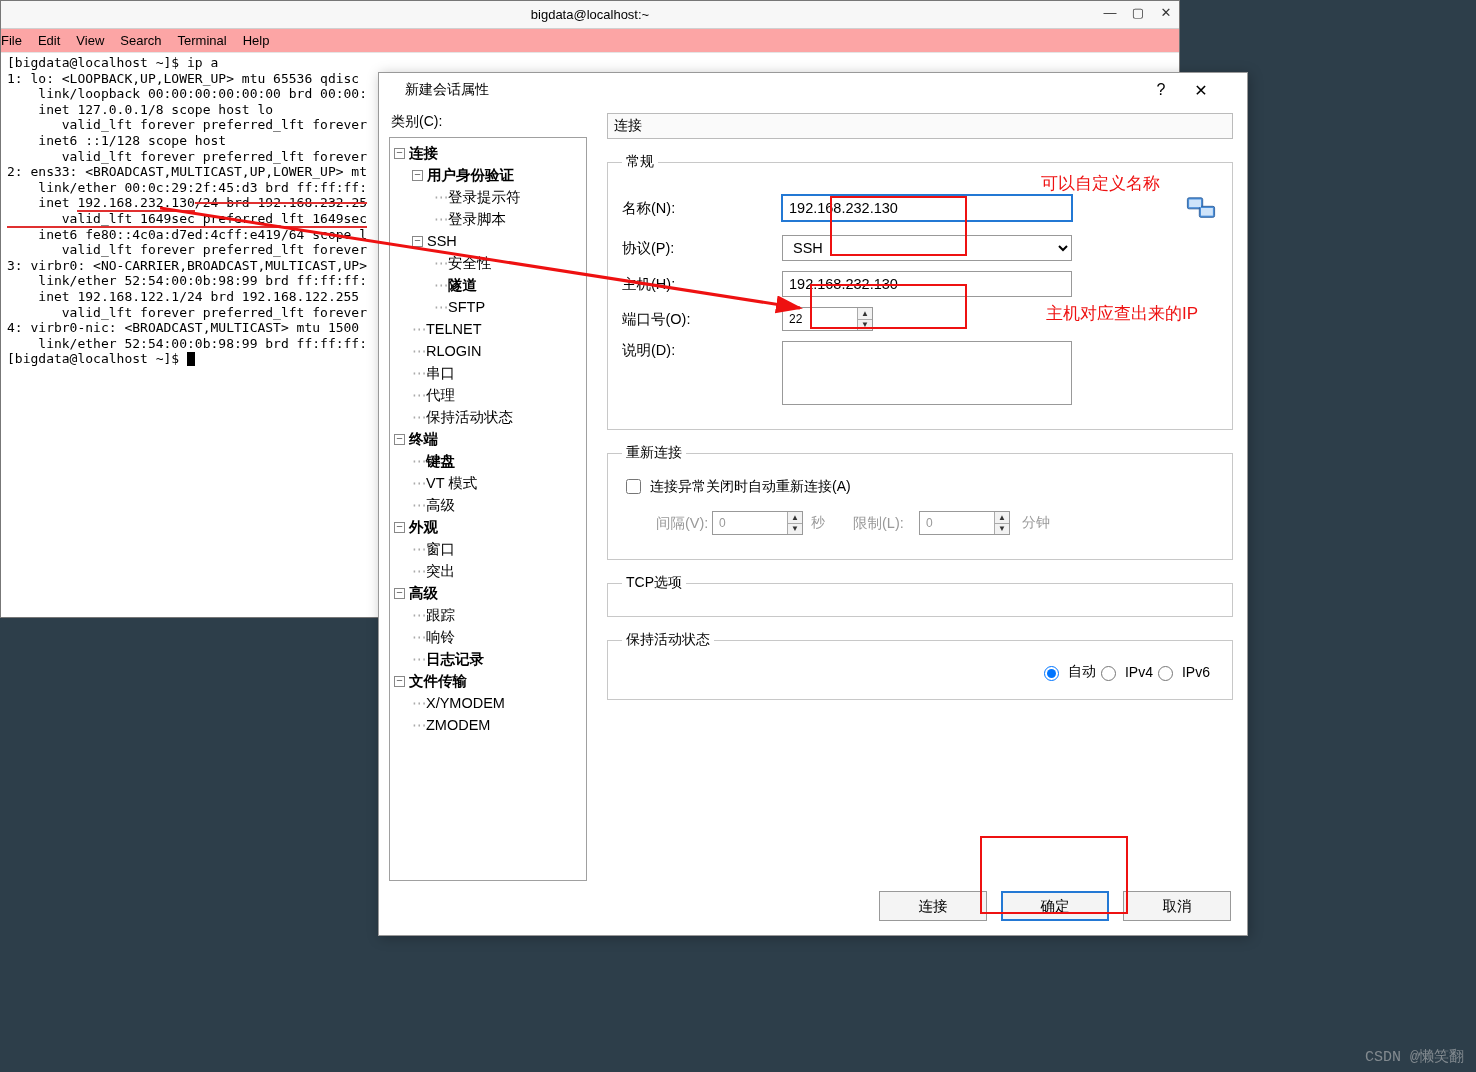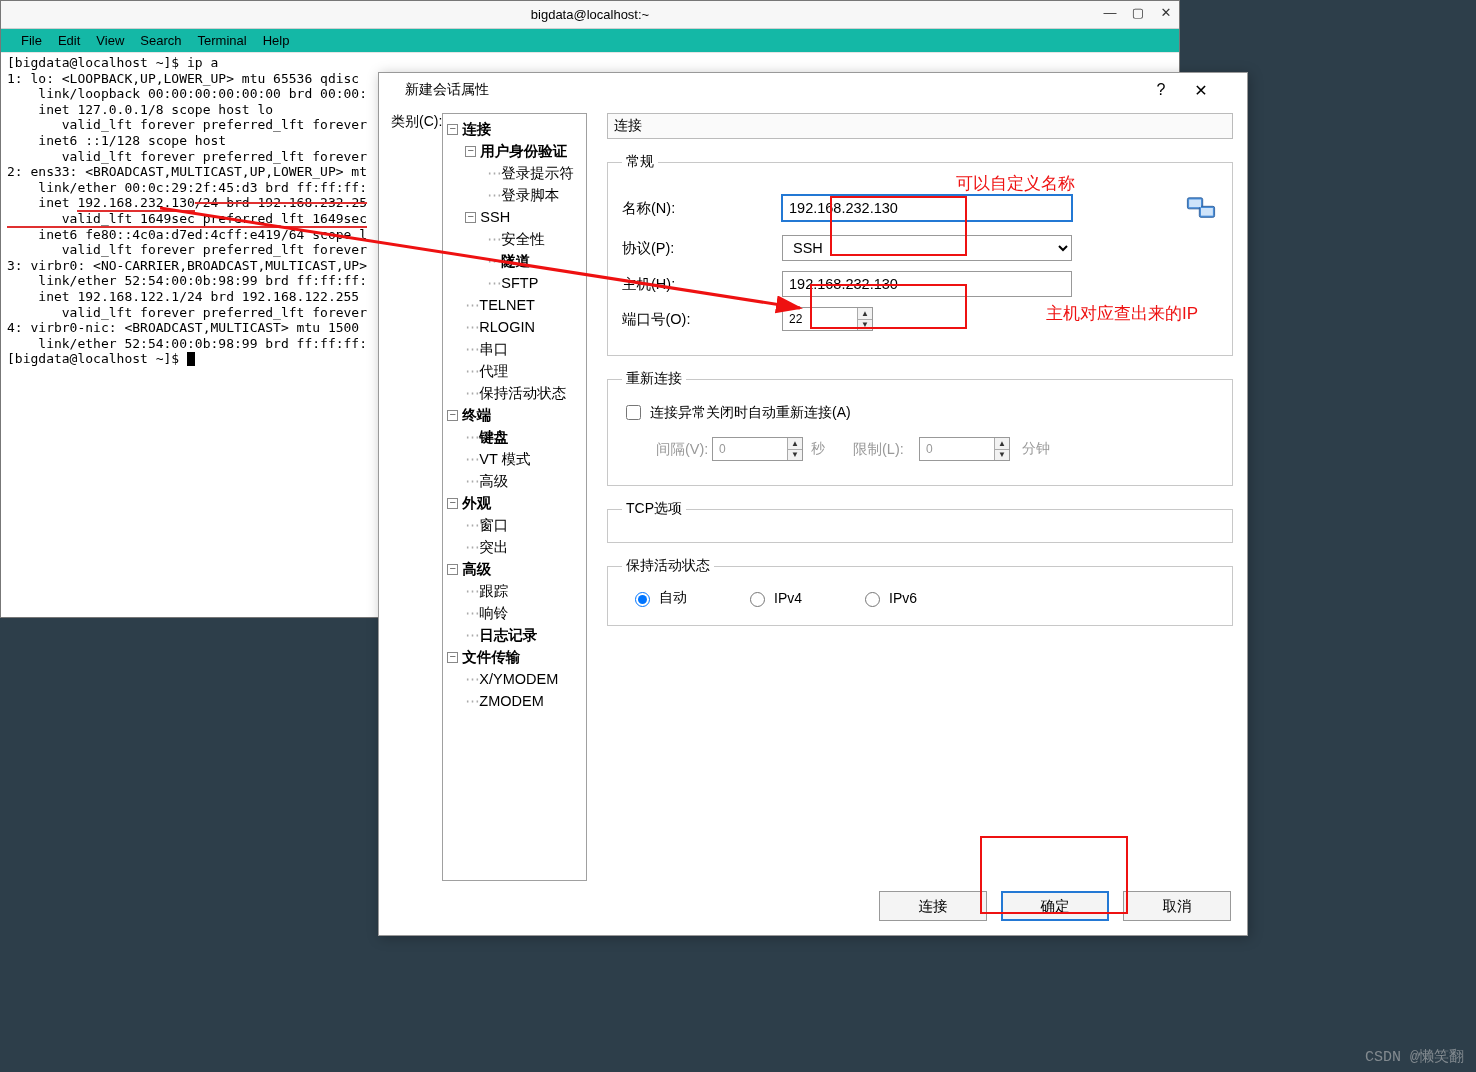--- a/index.html
+++ b/index.html
@@ -19,42 +19,42 @@
     position: absolute; left: 0; top: 0; width: 1180px; height: 618px;
     background: #fff; border: 1px solid #777;
   }
   .terminal-titlebar {
     height: 28px; background: #f7f7f7; border-bottom: 1px solid #d0d0d0;
     display: flex; align-items: center; justify-content: center;
     position: relative; font-size: 13px;
   }
   .terminal-controls { position: absolute; right: 6px; top: 4px; display: flex; gap: 14px; }
   .terminal-controls span { width: 14px; text-align: center; color: #333; cursor: pointer; }
-  .terminal-menubar { height: 24px; background: #14b8a6; display: flex; align-items: center; padding: 0 20px; gap: 16px; font-size: 13px; border-bottom: 1px solid #e5e5e5;}
+  .terminal-menubar { height: 24px; background: #fca5a5; display: flex; align-items: center; padding: 0 0; gap: 16px; font-size: 13px; border-bottom: 1px solid #e5e5e5;}
   .terminal-menubar span { cursor: pointer; }
   .terminal-body {
     font-family: "DejaVu Sans Mono", "Liberation Mono", monospace;
     font-size: 13px; line-height: 1.2; padding: 2px 6px;
     white-space: pre; color: #000; background: #fff;
   }
   .cursor-block { display: inline-block; width: 8px; height: 14px; background: #000; vertical-align: text-bottom;}
   .ip-underline { border-bottom: 2px solid #e03030; }
   .ip-strike { text-decoration: line-through; text-decoration-color: #e03030; text-decoration-thickness: 2px;}
 
   
   .dialog {
     position: absolute; left: 378px; top: 72px; width: 870px; height: 864px;
     background: #fff; border: 1px solid #999; box-shadow: 2px 2px 12px rgba(0,0,0,0.25);
     display: flex; flex-direction: column;
   }
   .dialog-titlebar { height: 34px; display: flex; align-items: center; padding: 0 26px; font-size: 14px; }
   .dialog-titlebar .spacer { flex: 1; }
   .dialog-titlebar .ctrl { width: 40px; height: 30px; display: inline-flex; align-items: center; justify-content: center; cursor: pointer; font-size: 16px;}
   .dialog-body { flex: 1; display: flex; }
-  .dialog-cat { width: 218px; padding: 6px 10px 0 10px; display:flex; flex-direction:row;}
+  .dialog-cat { width: 218px; padding: 6px 10px 0 10px; display:flex; flex-direction:column;}
   .dialog-cat-label { margin: 0 0 6px 2px; }
   .tree { border: 1px solid #a0a0a0; flex: 1; overflow: auto; padding: 4px 2px; font-size: 14.5px;}
   .tree-row { display: flex; align-items: center; height: 22px; cursor: pointer; white-space: nowrap;}
   .tree-exp { width: 11px; height: 11px; border: 1px solid #888; margin-right: 4px; display: inline-flex; align-items: center; justify-content: center; font-size: 11px; line-height: 1; color: #555; padding-bottom:1px;}
   .tree-dash { color: #aaa; display: inline-block; width: 12px; text-align:center; letter-spacing:-2px; margin-right: 2px;}
   .bold { font-weight: 700; }
   .ind0 { padding-left: 2px; }
   .ind1 { padding-left: 20px; }
   .ind2 { padding-left: 42px; }
 
@@ -74,21 +74,21 @@
   }
   .spinner input { border: none; width: 74px; padding: 0 6px; font-size:12px; }
   .spinner .btns { display: flex; flex-direction: column; border-left: 1px solid #aaa; }
   .spinner .btns span { width: 14px; flex:1; display:flex; align-items:center; justify-content:center; font-size:8px; color:#333; border-bottom:1px solid #aaa; cursor:pointer; background:#f2f2f2;}
   .spinner .btns span:last-child { border-bottom:none;}
   .disabled { color: #999; }
   .disabled .spinner input { color: #999; background:#fff;}
   .disabled input, .disabled select { color:#999;}
   .checkbox-row { display:flex; align-items:center; gap:6px; margin: 4px 0;}
   .checkbox-row input[type=checkbox]{ width:15px; height:15px;}
-  .radio-row { display:flex; align-items:center; gap:58px; padding: 4px 8px;}
+  .radio-row { display:flex; align-items:center; padding: 4px 8px; justify-content: flex-end;}
   .radio-item { display:flex; align-items:center; gap:6px;}
   .radio-item input[type=radio]{ width:15px; height:15px;}
   .btn-row { display:flex; justify-content:flex-end; gap:14px; padding: 10px 16px 14px 0; }
   .btn { width: 108px; height: 30px; border: 1px solid #999; background: #f4f4f4; cursor:pointer; font-size:14.5px;}
   .btn-default { border: 2px solid #2378d4; }
   
   .anno-red { position:absolute; border: 2px solid #e11; pointer-events:none;}
   .anno-text { position:absolute; color: #e11; font-size: 17px; font-weight:500; pointer-events:none;}
   .arrow-svg { position:absolute; pointer-events:none;}
   .watermark { position:absolute; right: 12px; bottom: 6px; color: rgba(200,200,200,0.55); font-size: 15px; pointer-events:none;font-family:Liberation Mono, monospace;}
@@ -285,20 +285,24 @@
         <div class="form-row">
           <label>端口号(O):</label>
           <div class="spinner">
             <input value="22" style="">
             <div class="btns">
                 <span>▲</span>
                 <span>▼</span>
               </div>
           </div>
         </div>
+        <div class="form-row" style="align-items:flex-start">
+          <label>说明(D):</label>
+          <textarea class="input" style="width: 290px; height: 64px; resize: none;"></textarea>
+        </div>
       </fieldset>
 
       <fieldset>
         <legend>重新连接</legend>
         <div class="checkbox-row">
           <input type="checkbox" style="">
           <span>连接异常关闭时自动重新连接(A)</span>
         </div>
         <div class="form-row disabled" style="margin-top:14px">
           <label style="width:90px; padding-left:34px;">间隔(V):</label>
@@ -348,21 +352,21 @@
   <div class="btn-row">
     <button class="btn">连接</button>
     <button class="btn btn-default">确定</button>
     <button class="btn">取消</button>
   </div>
 </div>
 
 <div class="anno-red" style="left:830px; top:196px; width:137px; height:60px;"></div>
 <div class="anno-red" style="left:810px; top:284px; width:157px; height:45px;"></div>
 <div class="anno-red" style="left:980px; top:836px; width:148px; height:78px;"></div>
-<div class="anno-text" style="left:956px; top:172px;">可以自定义名称</div>
+<div class="anno-text" style="left:1041px; top:172px;">可以自定义名称</div>
 <div class="anno-text" style="left:1046px; top:302px;">主机对应查出来的IP</div>
 <svg class="arrow-svg" style="left:160px; top:204px;" width="660" height="120">
   <defs>
       <marker id="ah" markerWidth="10" markerHeight="10" refX="8" refY="3" orient="auto">
         <path d="M0,0 L9,3 L0,6 Z" fill="#e11"></path>
       </marker>
     </defs>
   <line x1="0" y1="4" x2="640" y2="104" stroke="#e11" stroke-width="3" marker-end="url(#ah)"></line>
 </svg>
 

